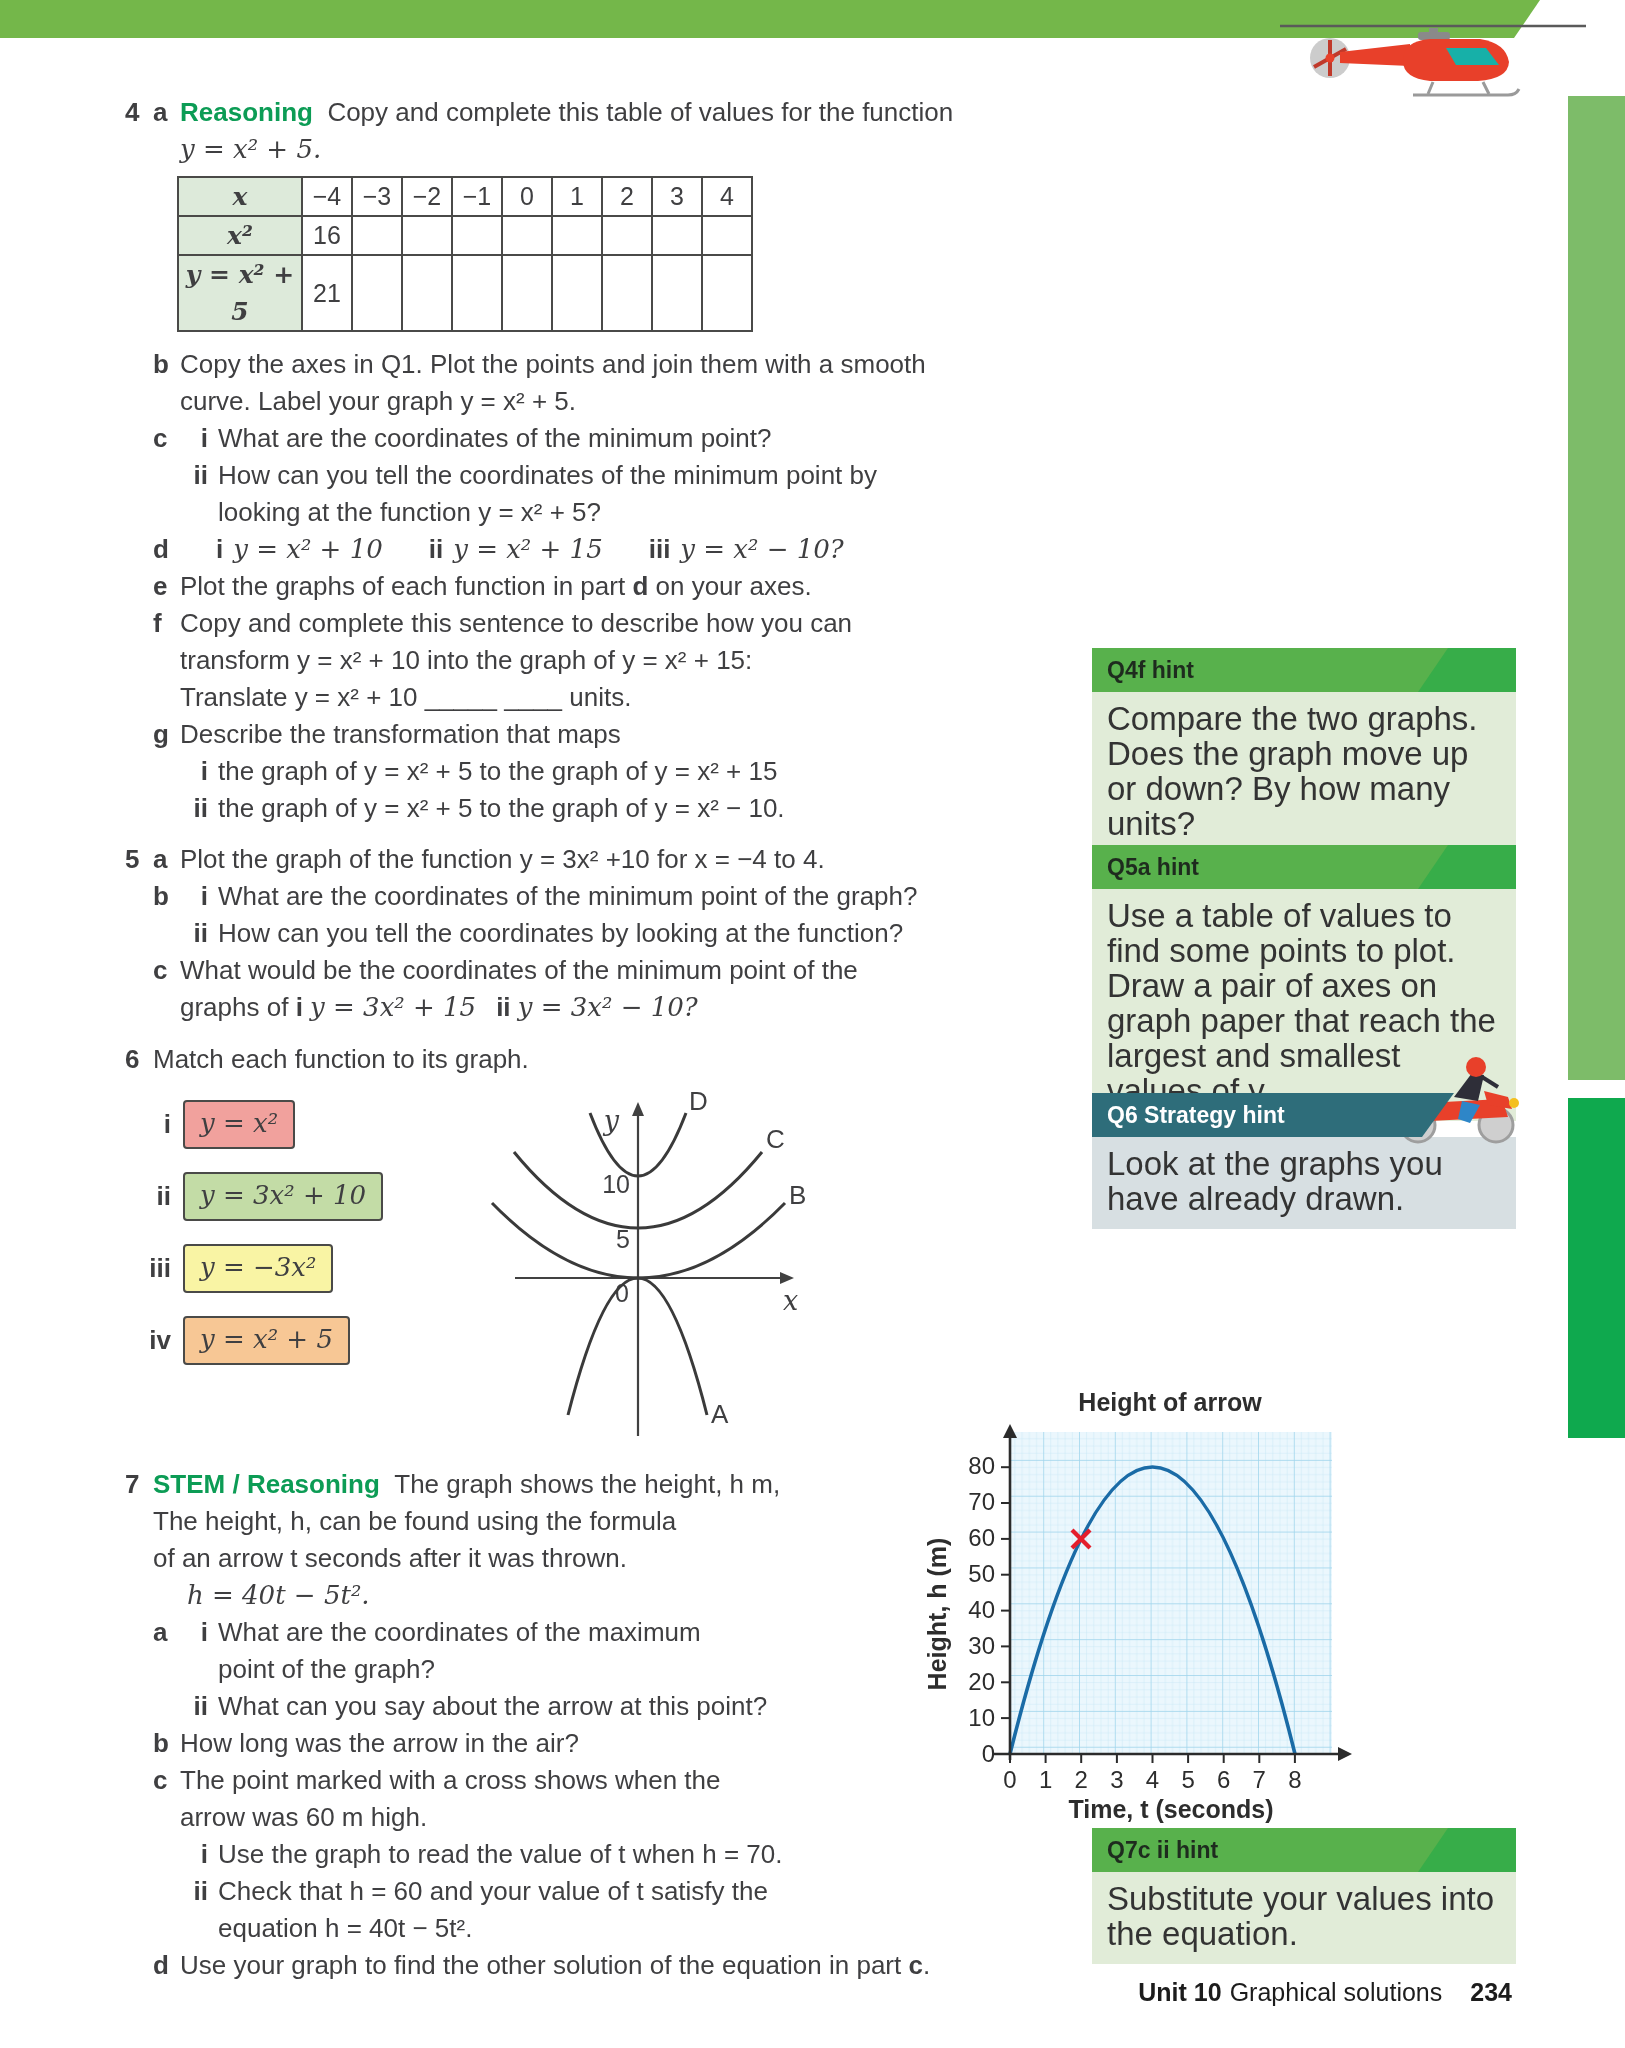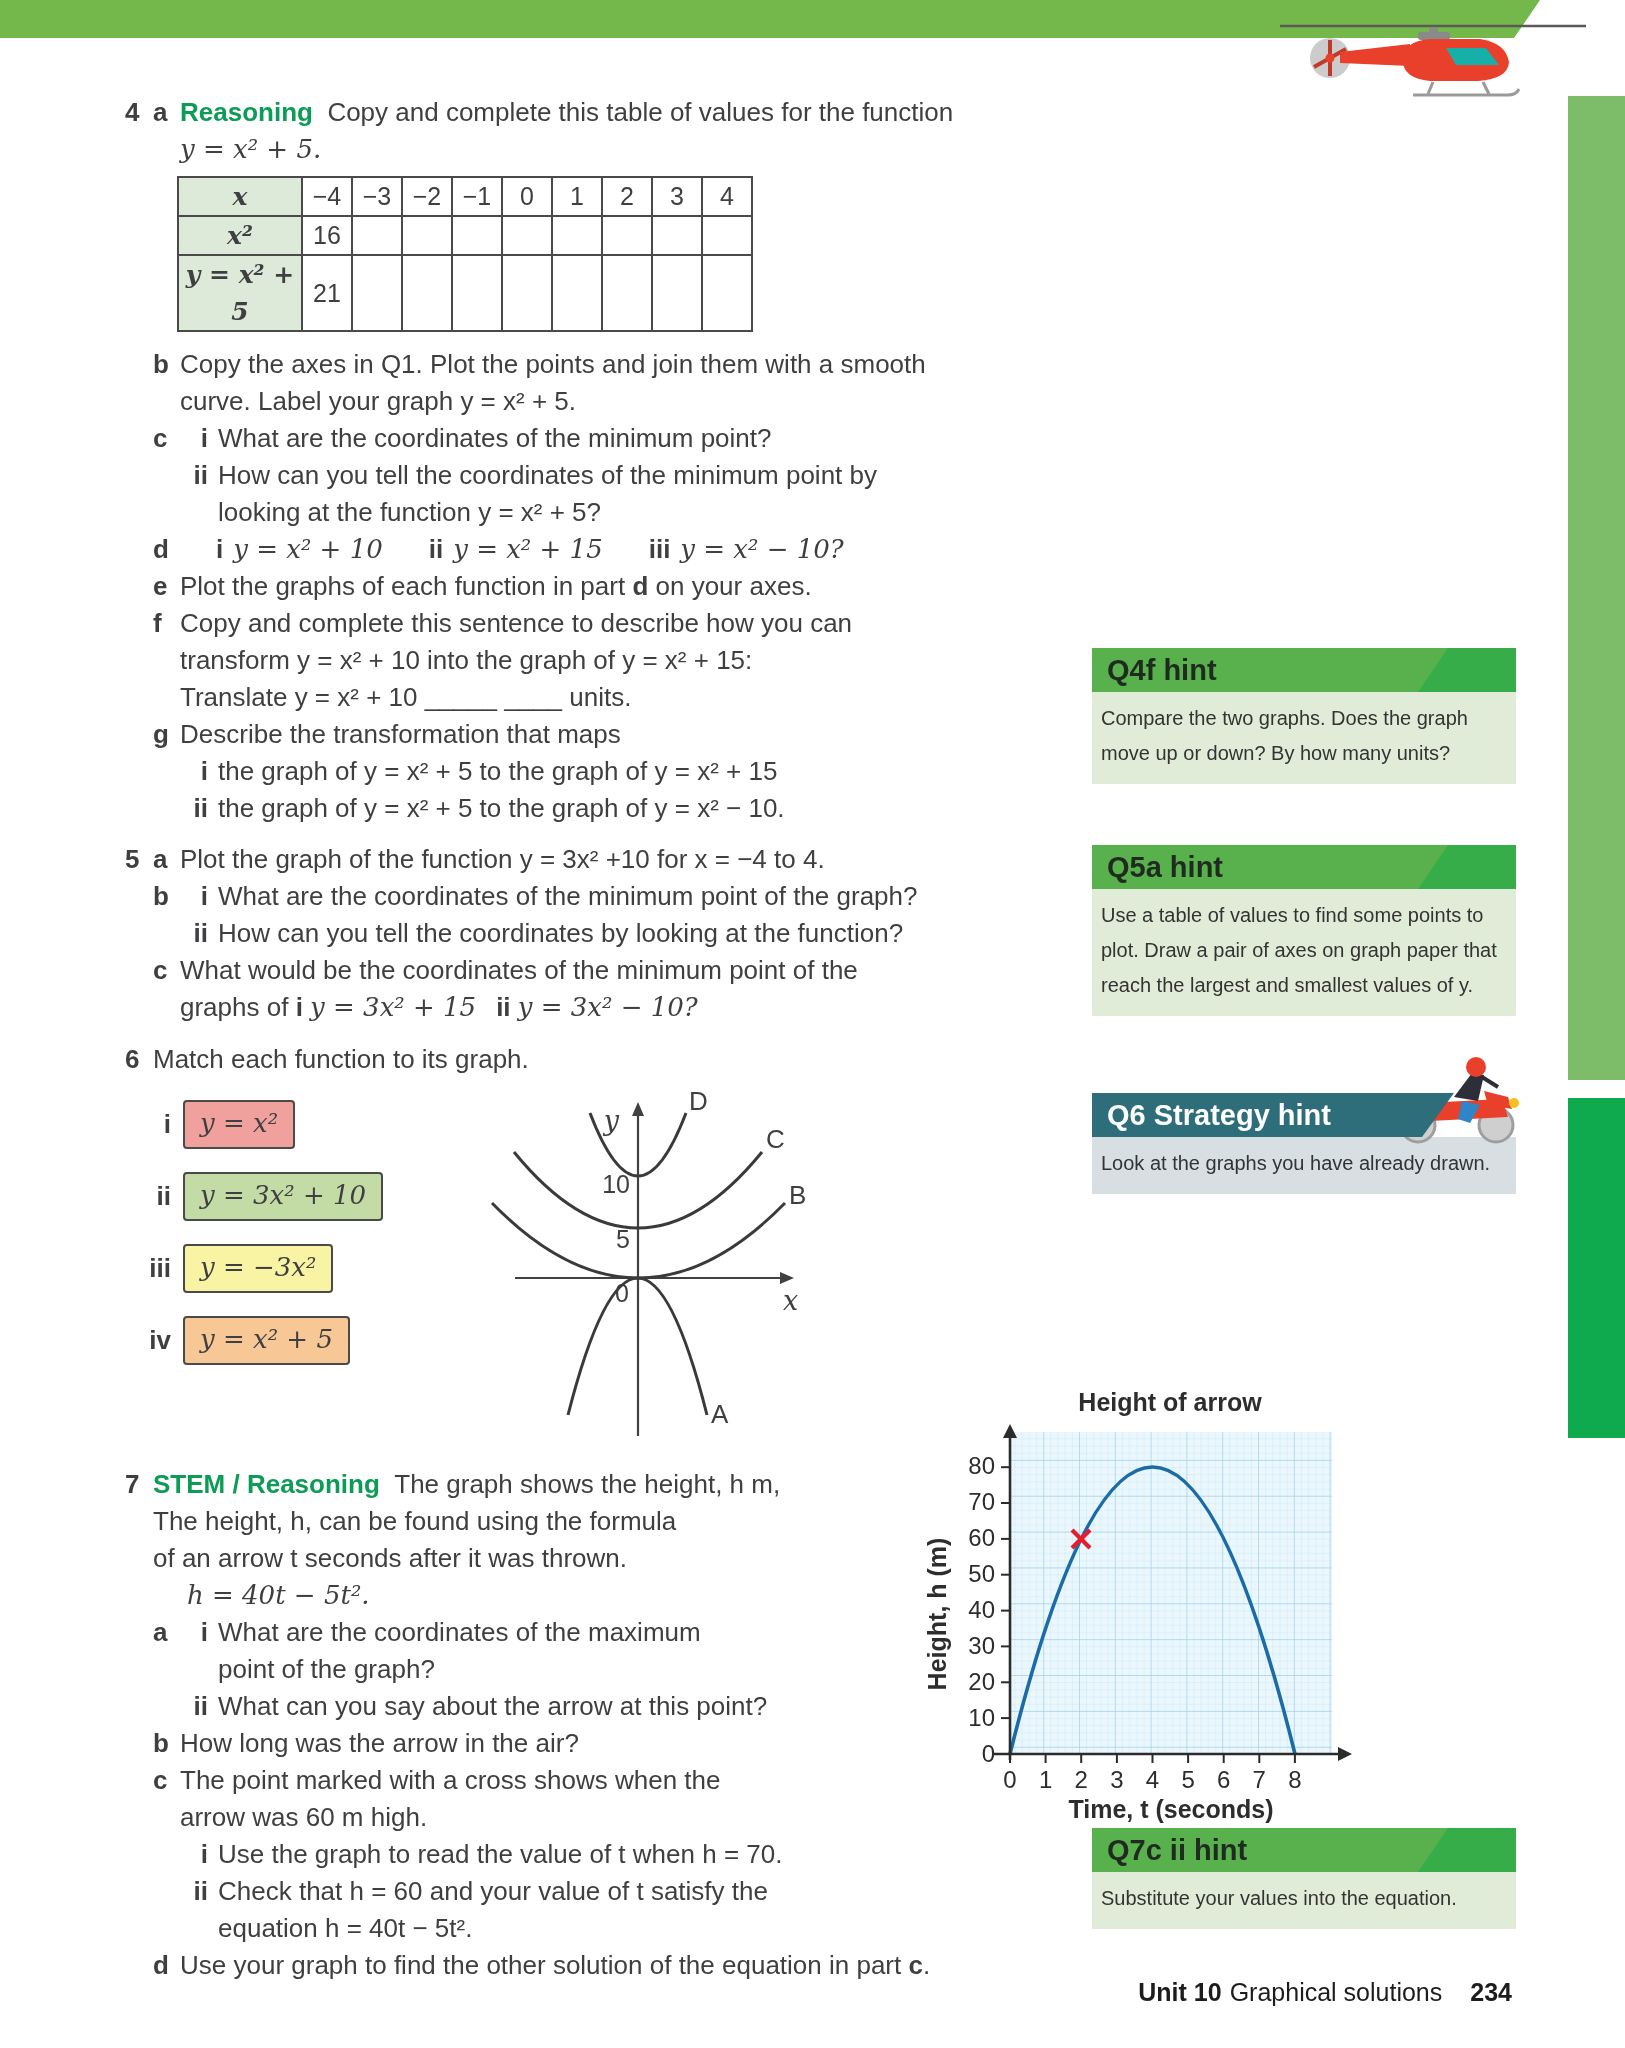--- a/index.html
+++ b/index.html
@@ -37,23 +37,23 @@
   .fbox{display:inline-block;border:2px solid #4a4a48;border-radius:4px;padding:3px 15px 5px;
         font-size:26px;white-space:nowrap;}
   .ditems{display:flex;gap:46px;margin-left:36px;}
   .ditems .it .rnum{font-weight:bold;margin-right:10px;}
   
   .hint{position:absolute;left:1092px;width:424px;}
   .hint-head{position:relative;height:44px;}
   .hint-head .bg{position:absolute;inset:0;background:#37ad49;}
   .hint-head .lab{position:absolute;inset:0;background:#58b14c;
       clip-path:polygon(0 0,356px 0,326px 100%,0 100%);
-      font-size:29px;font-weight:bold;color:#1e2b1e;line-height:44px;padding-left:15px;}
+      font-size:23px;font-weight:bold;color:#1e2b1e;line-height:44px;padding-left:15px;}
   .hint-head.teal .lab{background:#2e6d7a;color:#ffffff;clip-path:polygon(0 0,362px 0,330px 100%,0 100%);}
-  .hint-body{background:#e1ecd8;color:#333;font-size:20px;line-height:35px;padding:9px 9px 13px;}
+  .hint-body{background:#e1ecd8;color:#333;font-size:33px;line-height:35px;padding:9px 15px 13px;}
   .hint-body.gray{background:#d7dfe2;}
   .moto{position:absolute;right:-8px;top:-40px;}
   
   .chartbox{position:absolute;left:900px;top:1388px;width:465px;}
   .chart-title{font-size:25px;font-weight:bold;color:#2d2d2d;text-align:center;width:450px;
                padding-left:90px;box-sizing:border-box;height:36px;}
   
   .footer{position:absolute;top:1978px;right:113px;font-size:25px;color:#1c1c1c;}
   .footer .b{font-weight:bold;}
   .footer .sec{margin-left:8px;font-weight:normal;}

